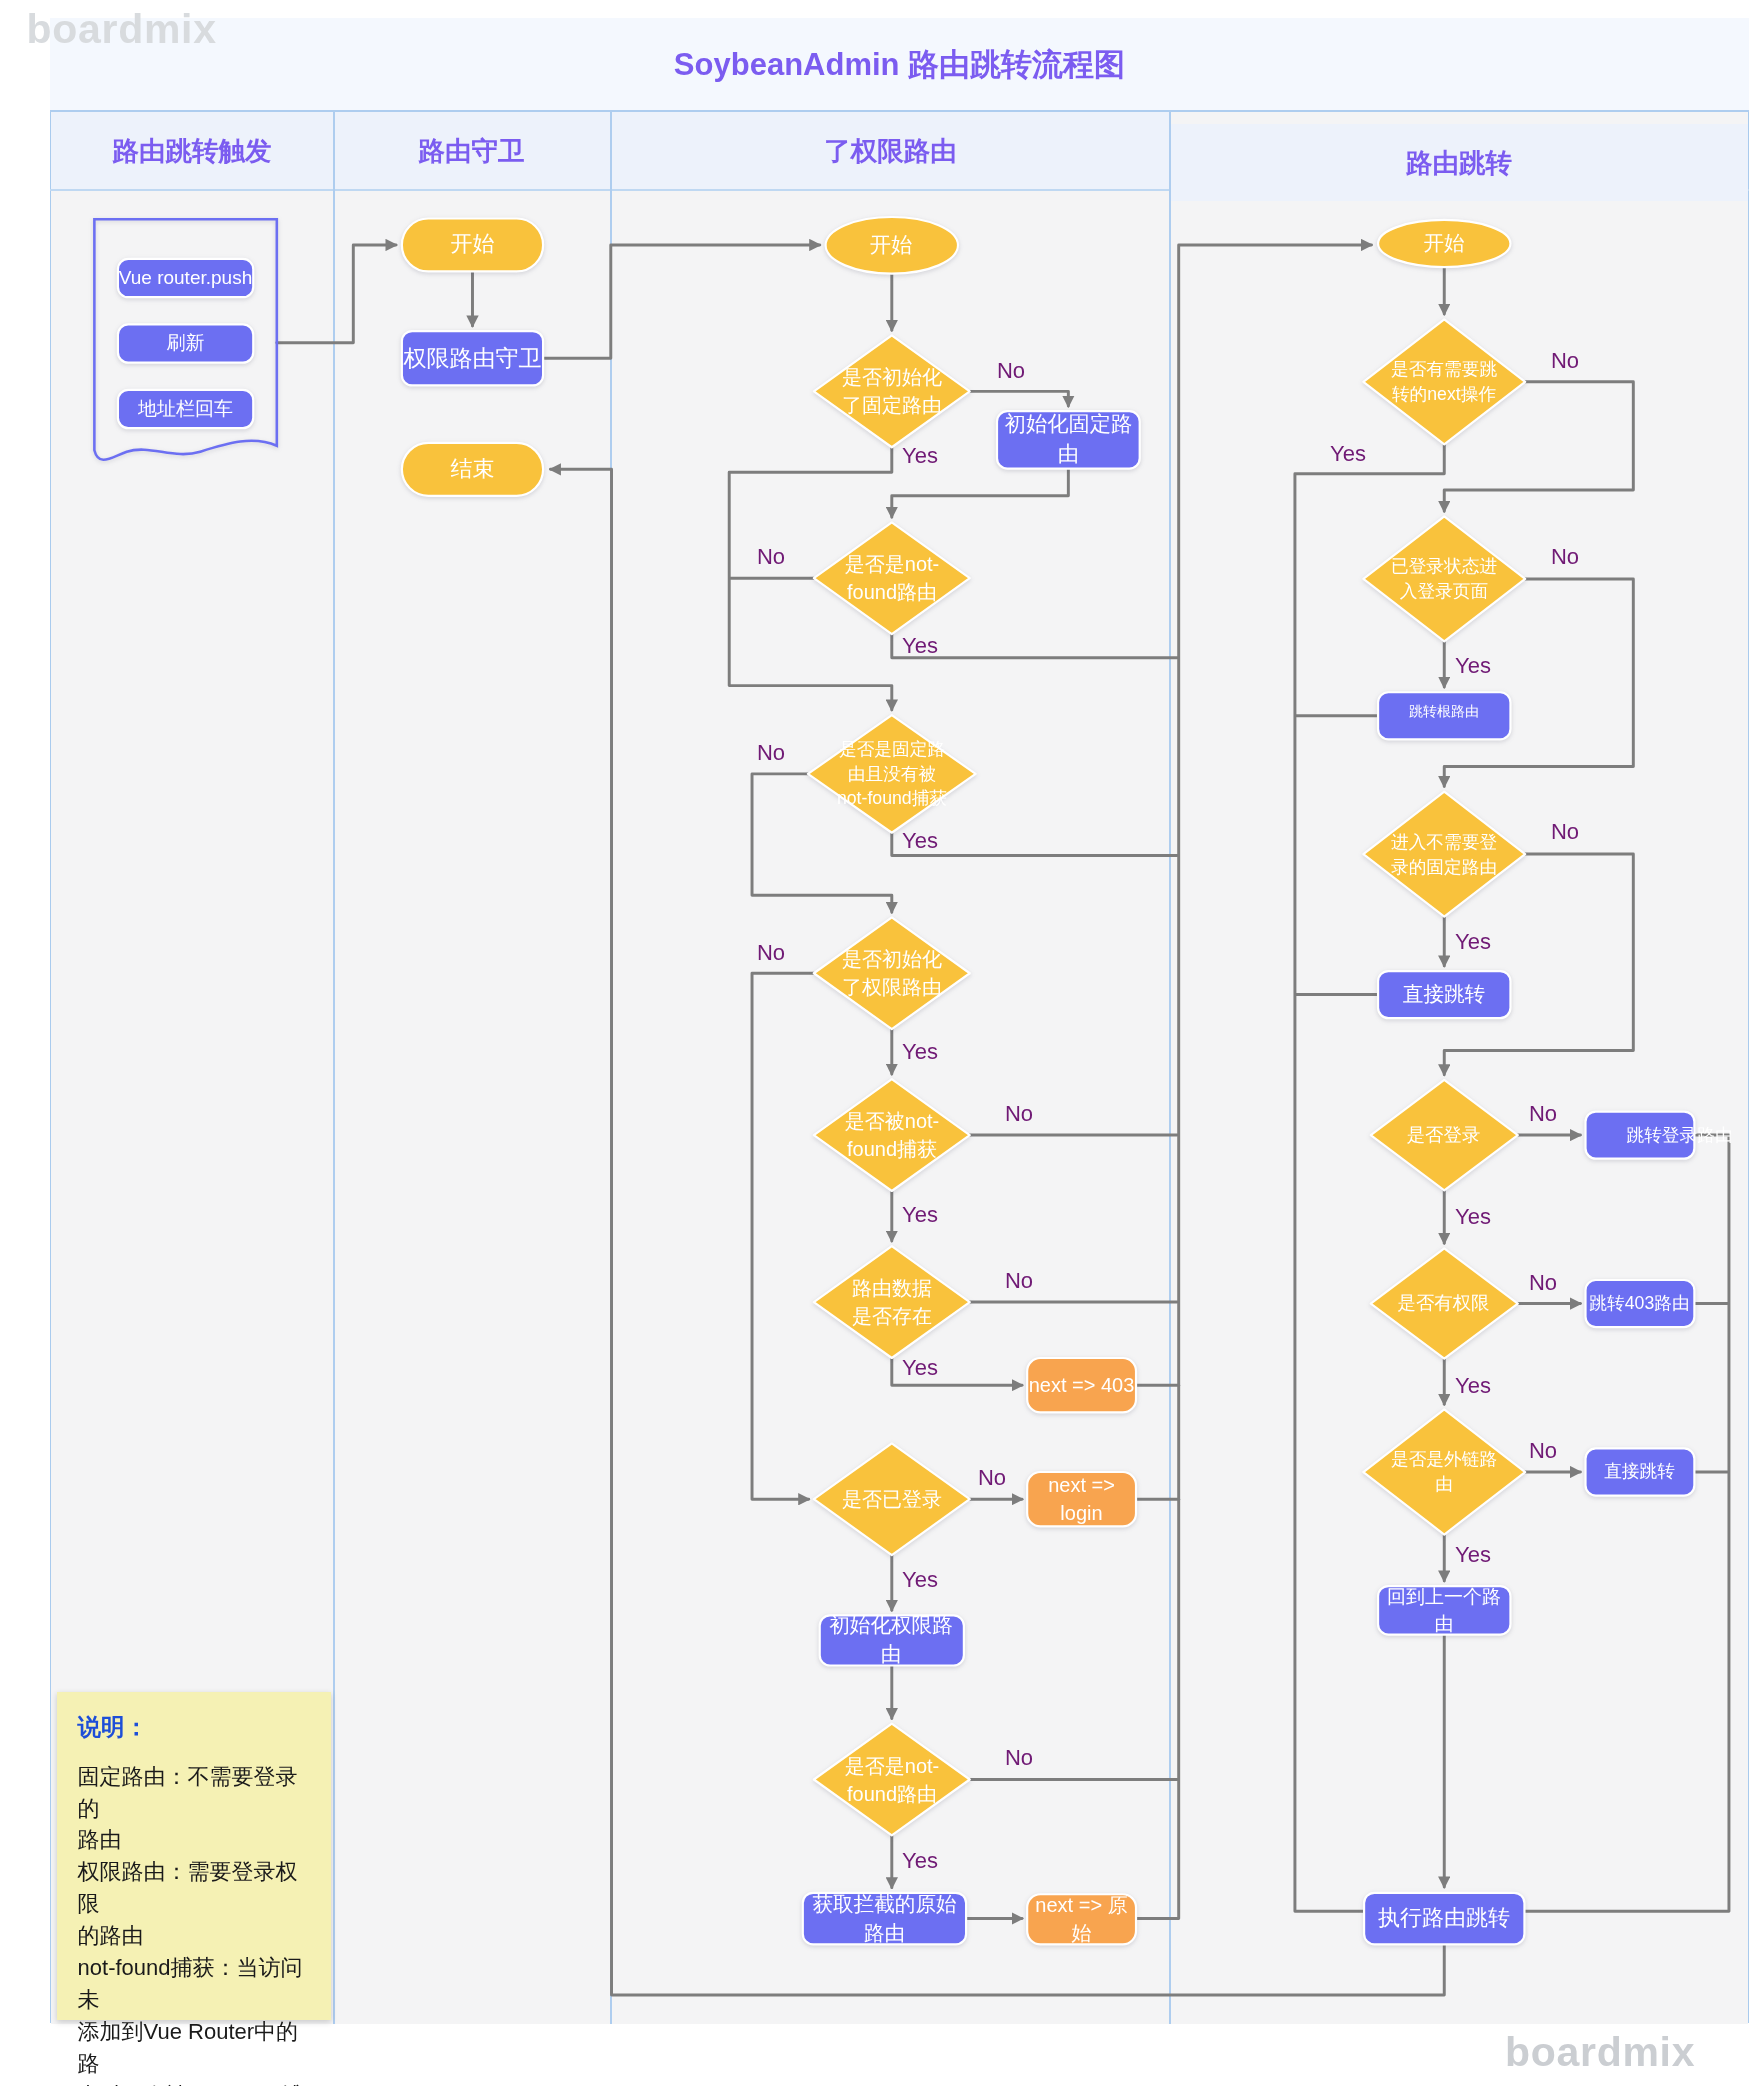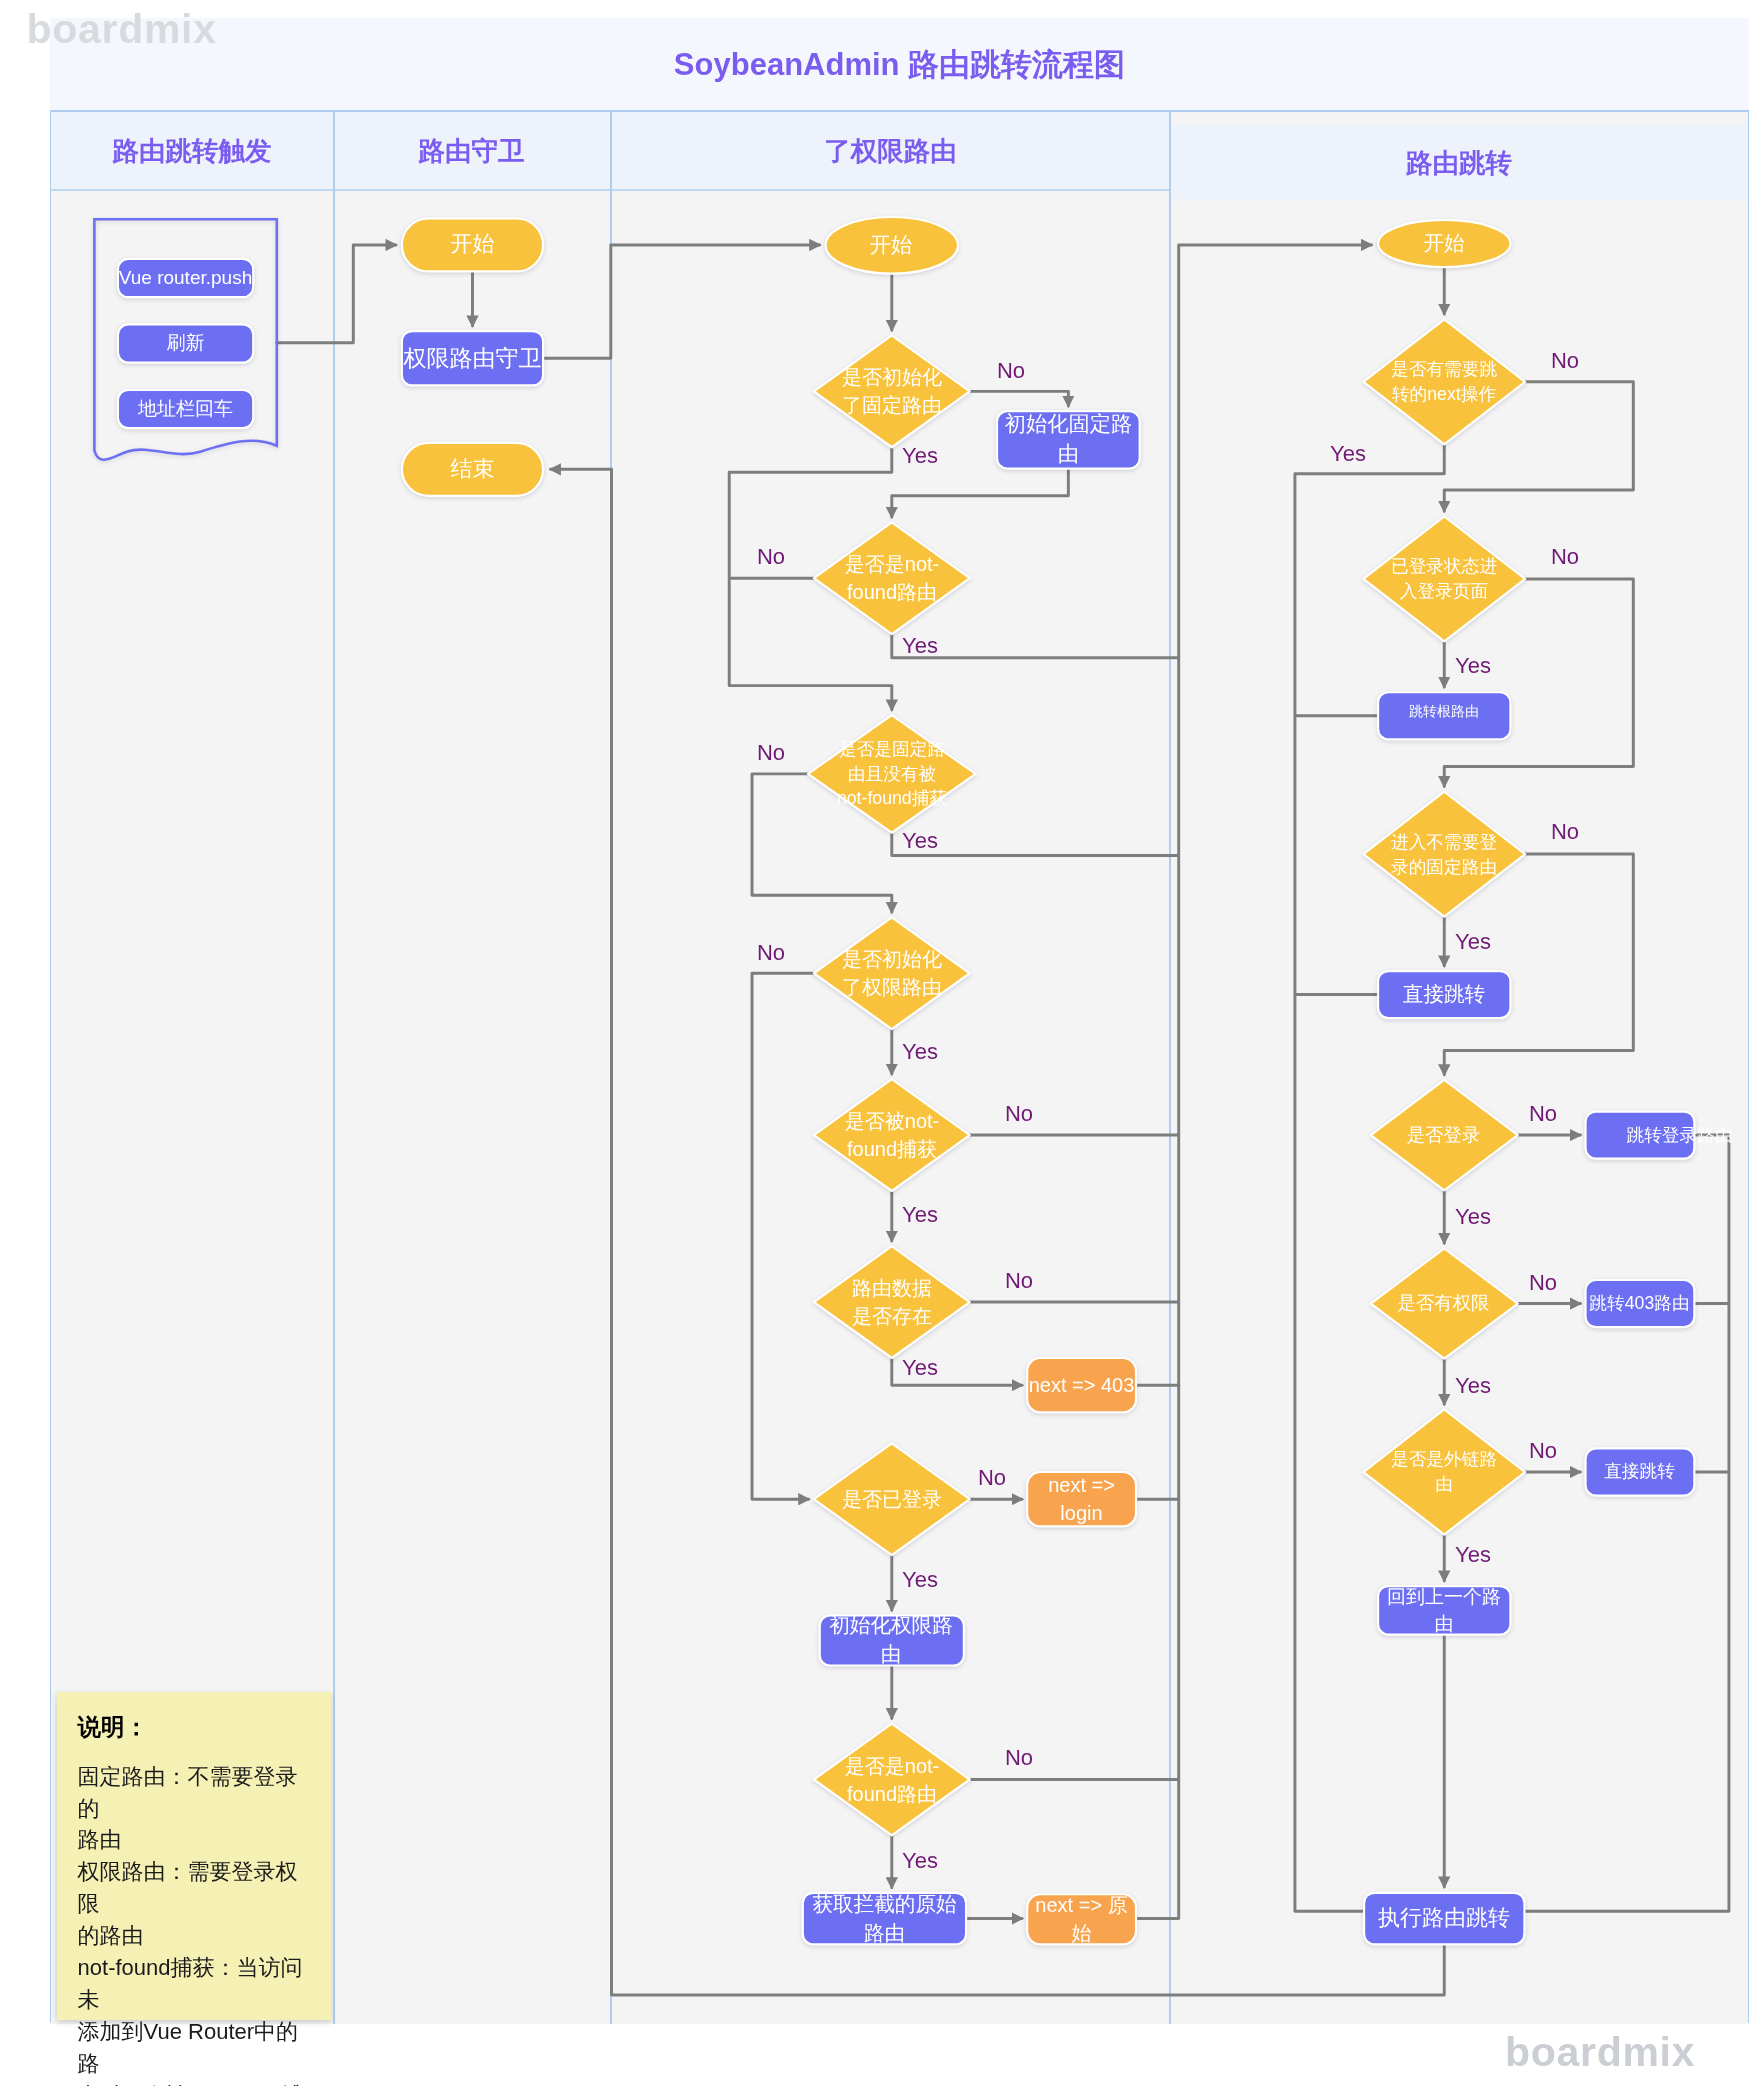--- a/index.html
+++ b/index.html
@@ -25,21 +25,21 @@
   .shape{filter:drop-shadow(0 2px 3px rgba(60,60,90,.18));}
   
   #labels-layer{position:absolute;left:0;top:0;width:100%;height:100%;z-index:5;}
   .node-label{position:absolute;display:flex;align-items:center;justify-content:center;
               text-align:center;color:#ffffff;white-space:pre-line;line-height:1.4;
               pointer-events:none;font-weight:500;}
   .edge-label{position:absolute;transform:translate(-50%,-50%);font-size:22px;color:#701a75;}
   
   #note{position:absolute;left:57px;top:1692px;width:274px;height:328px;z-index:6;
         background:#F5F1B4;box-shadow:0 2.2px 5.9px rgba(0,0,0,.18);padding:19px 19px 11.8px 20.6px;}
-  #note-title{font-size:23.5px;font-weight:bold;color:#000000;margin-bottom:17.7px;}
+  #note-title{font-size:23.5px;font-weight:bold;color:#1d4ed8;margin-bottom:17.7px;}
   .note-line{font-size:22px;color:#1A1A1A;line-height:1.45;}
   
   .watermark{position:absolute;font-size:41px;font-weight:bold;letter-spacing:0.7px;
              color:#D8DBDE;z-index:8;}
   #wm-top{left:26.5px;top:5.9px;}
   #wm-bottom{left:1505px;top:2029px;color:#CBCED2;}
 </style>
 </head>
 <body>
 

